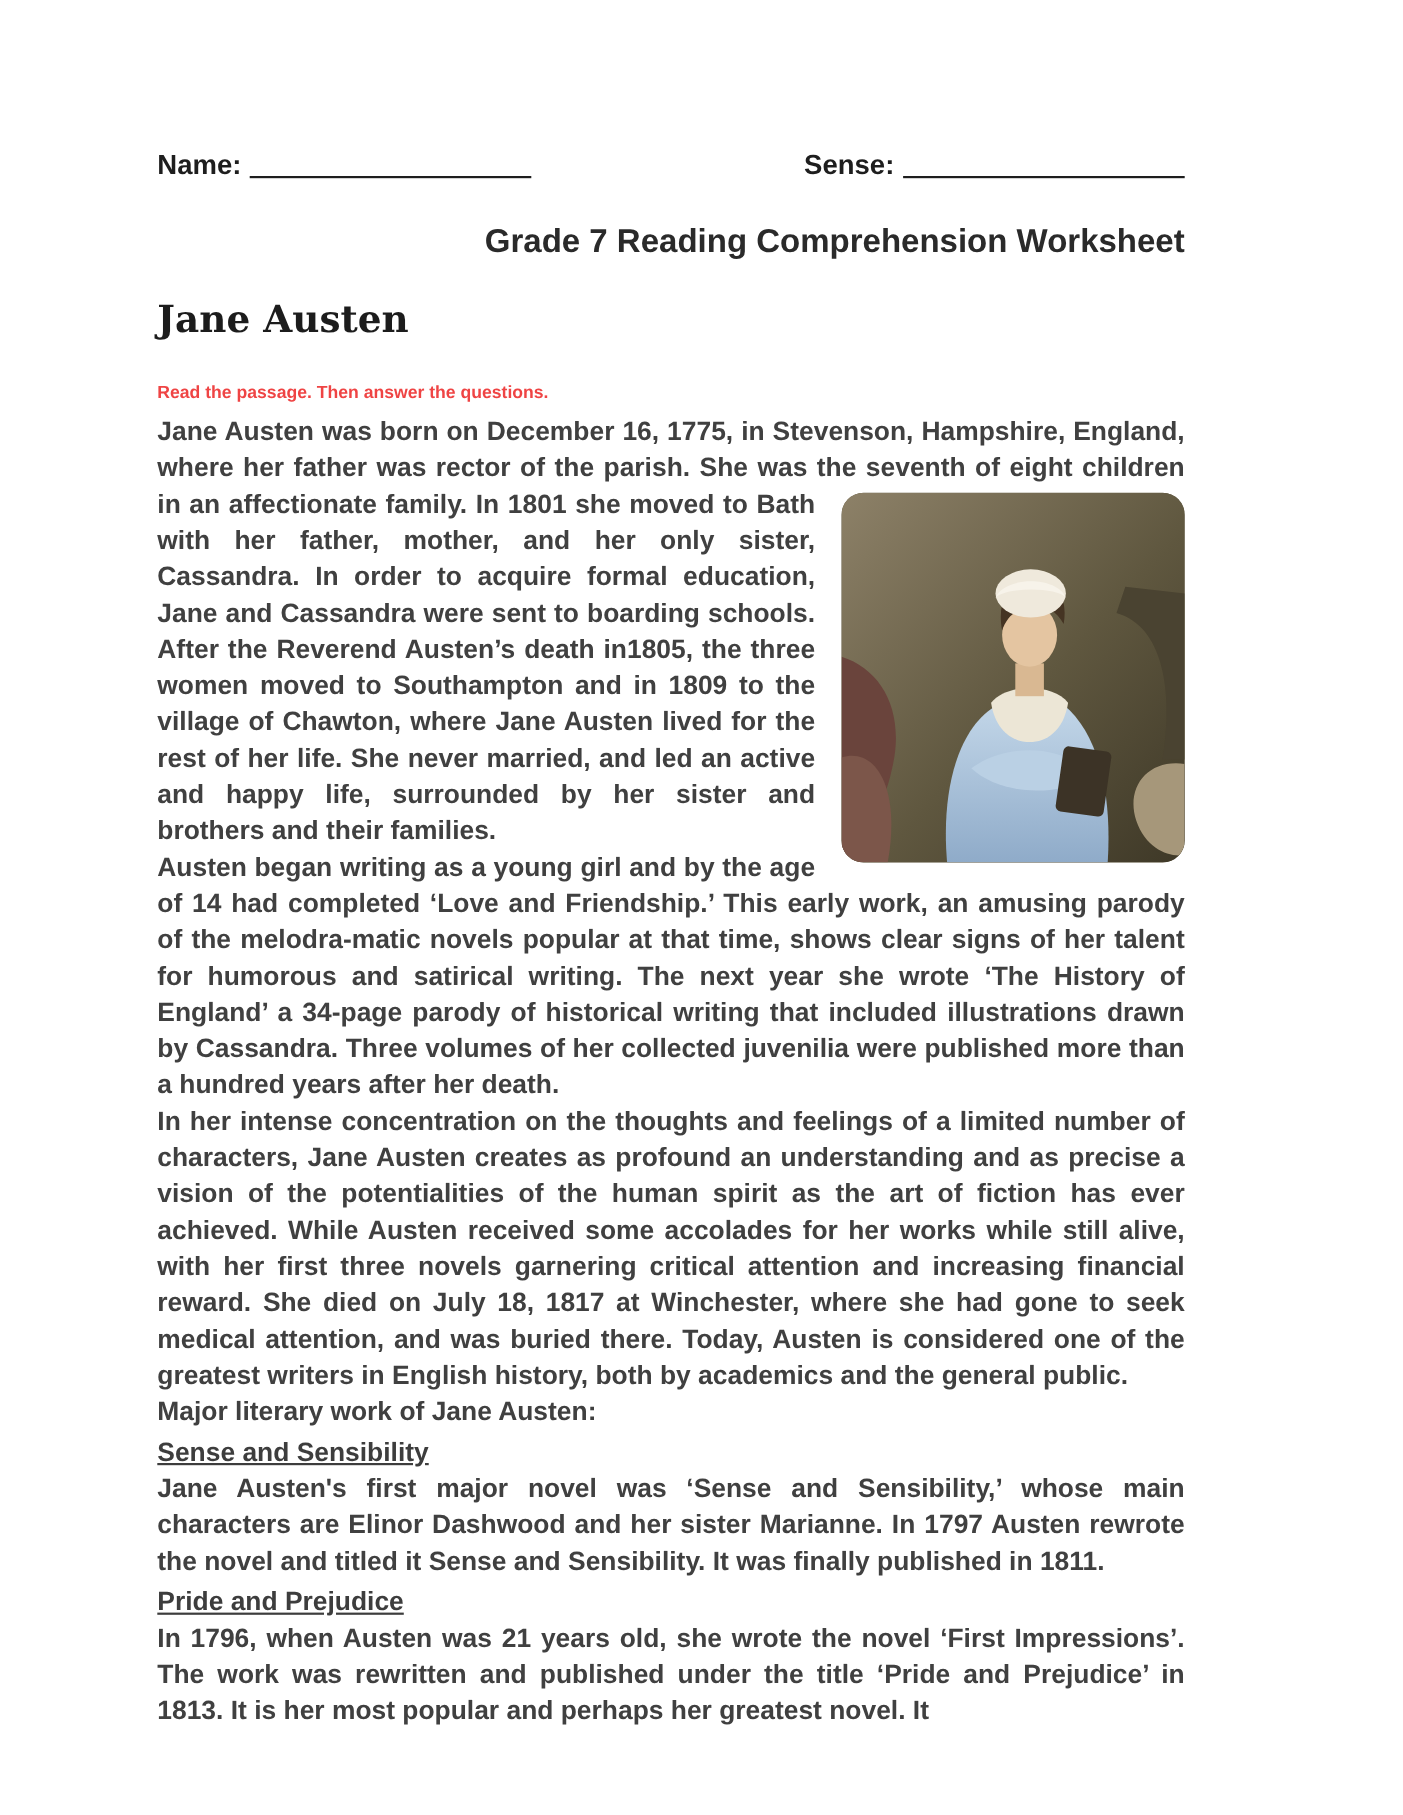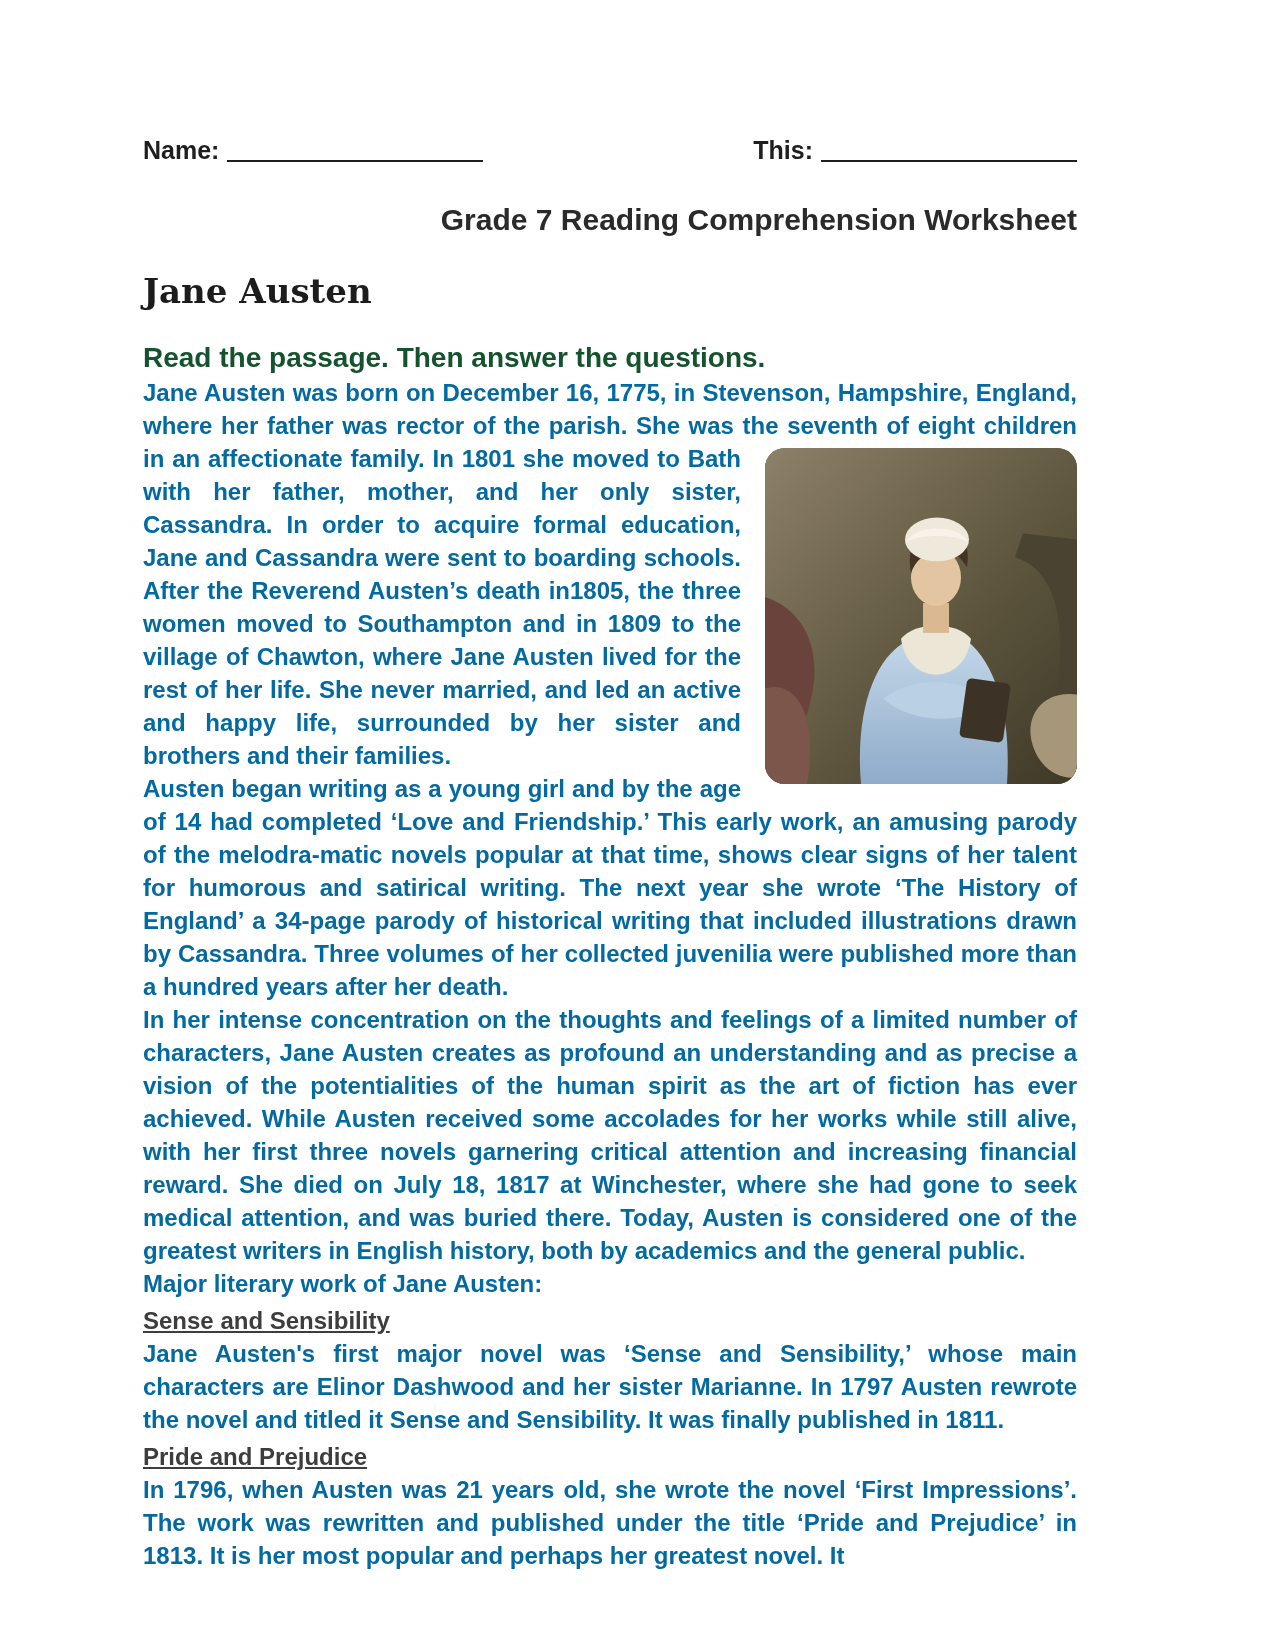--- a/index.html
+++ b/index.html
@@ -40,30 +40,30 @@
   }
   .passage-title {
     margin: 34px 0 0;
     font-family: "DejaVu Serif", "Liberation Serif", serif;
     font-size: 34px;
     color: #1c1c1c;
     font-weight: 700;
   }
   .instructions {
     margin: 30px 0 2px;
-    font-size: 28px;
+    font-size: 16px;
     line-height: 33px;
-    color: #14532d;
+    color: #ef4444;
   }
   .para {
     margin: 0;
     font-size: 24px;
     line-height: 33px;
     text-align: justify;
-    color: #0369a1;
+    color: #404040;
   }
   .portrait-float {
     float: right;
     width: 312px;
     height: 336px;
     margin: 6px 0 12px 24px;
     border-radius: 20px;
     overflow: hidden;
     background: #5f573f;
   }
@@ -81,21 +81,21 @@
 <body>
 
 <div class="page">
 
   <div class="meta-row">
     <div class="meta-field">
       <span class="meta-label">Name:</span>
       <span class="blank"></span>
     </div>
     <div class="meta-field">
-      <span class="meta-label">This:</span>
+      <span class="meta-label">Sense:</span>
       <span class="blank"></span>
     </div>
   </div>
 
   <h1 class="ws-title">Grade 7 Reading Comprehension Worksheet</h1>
 
   <h2 class="passage-title">Jane Austen</h2>
 
   <p class="instructions">Read the passage. Then answer the questions.</p>
 

